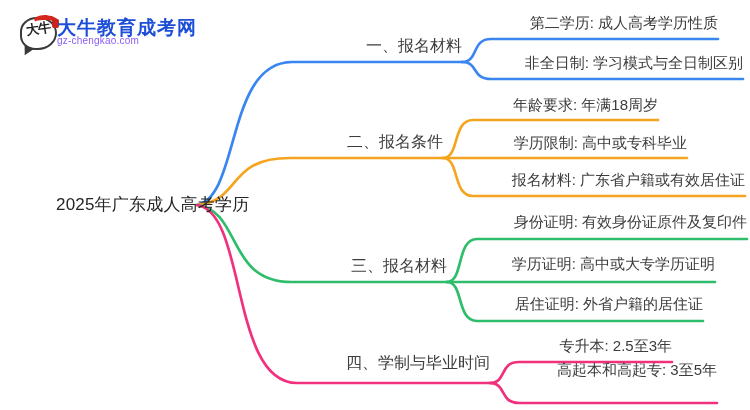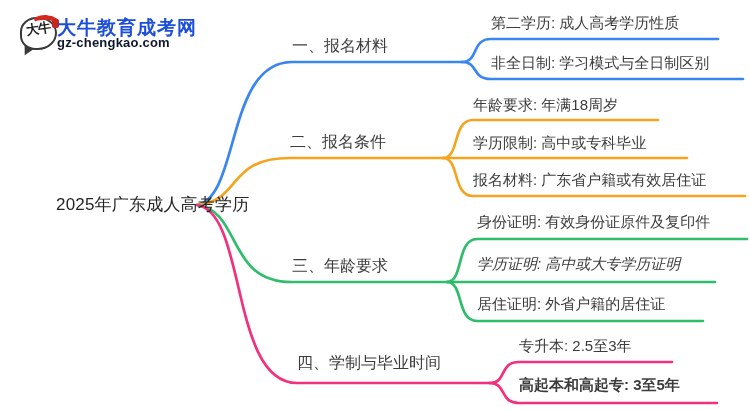--- a/index.html
+++ b/index.html
@@ -3,47 +3,47 @@
 <meta charset="utf-8">
 <style>
   html,body{margin:0;padding:0;background:#fff;}
   .stage{
     position:relative;width:750px;height:410px;background:#ffffff;overflow:hidden;
     font-family:"Liberation Sans","DejaVu Sans",sans-serif;
   }
   .links{position:absolute;left:0;top:0;width:750px;height:410px;}
   .links path{fill:none;stroke-linecap:round;stroke-linejoin:round;stroke-width:2.7px;}
 
-  .lbl{position:absolute;color:#3c3c3c;text-align:left;white-space:nowrap;line-height:20px;}
+  .lbl{position:absolute;color:#3c3c3c;text-align:right;white-space:nowrap;line-height:20px;}
   .lbl.main{font-size:16px;}
   .lbl.sub{font-size:15px;}
 
   .root-label{
     position:absolute;left:16px;top:194px;font-size:17px;color:#252525;
     white-space:nowrap;line-height:22px;letter-spacing:.2px;margin-left:40px;
   }
 
   
   .lbl-b1  {left:292px;top:36px;width:170px;}
   .lbl-b1c1{left:491px;top:13px;width:227px;}
   .lbl-b1c2{left:491px;top:53px;width:252px;}
   
   .lbl-b2  {left:290px;top:132px;width:153px;}
   .lbl-b2c1{left:473px;top:95px;width:185px;}
   .lbl-b2c2{left:473px;top:133px;width:214px;}
   .lbl-b2c3{left:473px;top:170px;width:272px;}
   
   .lbl-b3  {left:292px;top:256px;width:155px;}
   .lbl-b3c1{left:477px;top:212px;width:270px;}
-  .lbl-b3c2{left:477px;top:254px;width:238px;font-style:italic;}
+  .lbl-b3c2{left:477px;top:254px;width:238px;}
   .lbl-b3c3{left:477px;top:294px;width:226px;}
   
   .lbl-b4  {left:297px;top:353px;width:193px;}
   .lbl-b4c1{left:519px;top:336px;width:153px;}
-  .lbl-b4c2{left:519px;top:375px;width:198px;font-weight:bold;}
+  .lbl-b4c2{left:519px;top:360px;width:198px;}
 
   
   .logo{position:absolute;left:18px;top:12px;width:200px;height:50px;}
   .logo-bubble{
     position:absolute;left:2px;top:5px;width:33px;height:29px;background:#fff;
     border:2px solid #3a3a3a;border-radius:48% 52% 55% 45%;
   }
   .logo-bubble:after{ 
     content:"";position:absolute;left:1px;bottom:-8px;width:0;height:0;
     border-left:3px solid transparent;border-right:7px solid transparent;
@@ -62,22 +62,22 @@
   }
   .logo-seal{
     position:absolute;left:30px;top:0px;width:7px;height:9px;background:#c6261d;
     border-radius:2px;
   }
   .logo-title{
     position:absolute;left:39px;top:3px;font-size:19px;font-weight:bold;
     color:#1d4ed8;letter-spacing:1px;white-space:nowrap;
   }
   .logo-domain{
-    position:absolute;left:39px;top:23px;font-size:13px;font-weight:bold;
-    color:#0f172a;letter-spacing:.2px;white-space:nowrap;
+    position:absolute;left:39px;top:23px;font-size:10px;font-weight:normal;
+    color:#8b5cf6;letter-spacing:.2px;white-space:nowrap;
   }
 </style>
 </head>
 <body>
 
 <div class="stage">
 
   <svg class="links" viewBox="0 0 750 410">
 
     <path d="M197,205 C240,197 226,62 292,62 L462,62" stroke="#3a86f0"></path>
@@ -113,21 +113,21 @@
 
   <div class="lbl main lbl-b1">一、报名材料</div>
   <div class="lbl sub  lbl-b1c1">第二学历: 成人高考学历性质</div>
   <div class="lbl main lbl-b2">二、报名条件</div>
 
   <div class="lbl sub  lbl-b1c2">非全日制: 学习模式与全日制区别</div>
   <div class="lbl sub  lbl-b2c1">年龄要求: 年满18周岁</div>
   <div class="lbl sub  lbl-b2c2">学历限制: 高中或专科毕业</div>
   <div class="lbl sub  lbl-b2c3">报名材料: 广东省户籍或有效居住证</div>
 
-  <div class="lbl main lbl-b3">三、年龄要求</div>
+  <div class="lbl main lbl-b3">三、报名材料</div>
   <div class="lbl sub  lbl-b3c1">身份证明: 有效身份证原件及复印件</div>
   <div class="lbl sub  lbl-b3c2">学历证明: 高中或大专学历证明</div>
   <div class="lbl sub  lbl-b3c3">居住证明: 外省户籍的居住证</div>
 
   <div class="lbl main lbl-b4">四、学制与毕业时间</div>
   <div class="lbl sub  lbl-b4c1">专升本: 2.5至3年</div>
   <div class="lbl sub  lbl-b4c2">高起本和高起专: 3至5年</div>
 
 </div>
 

